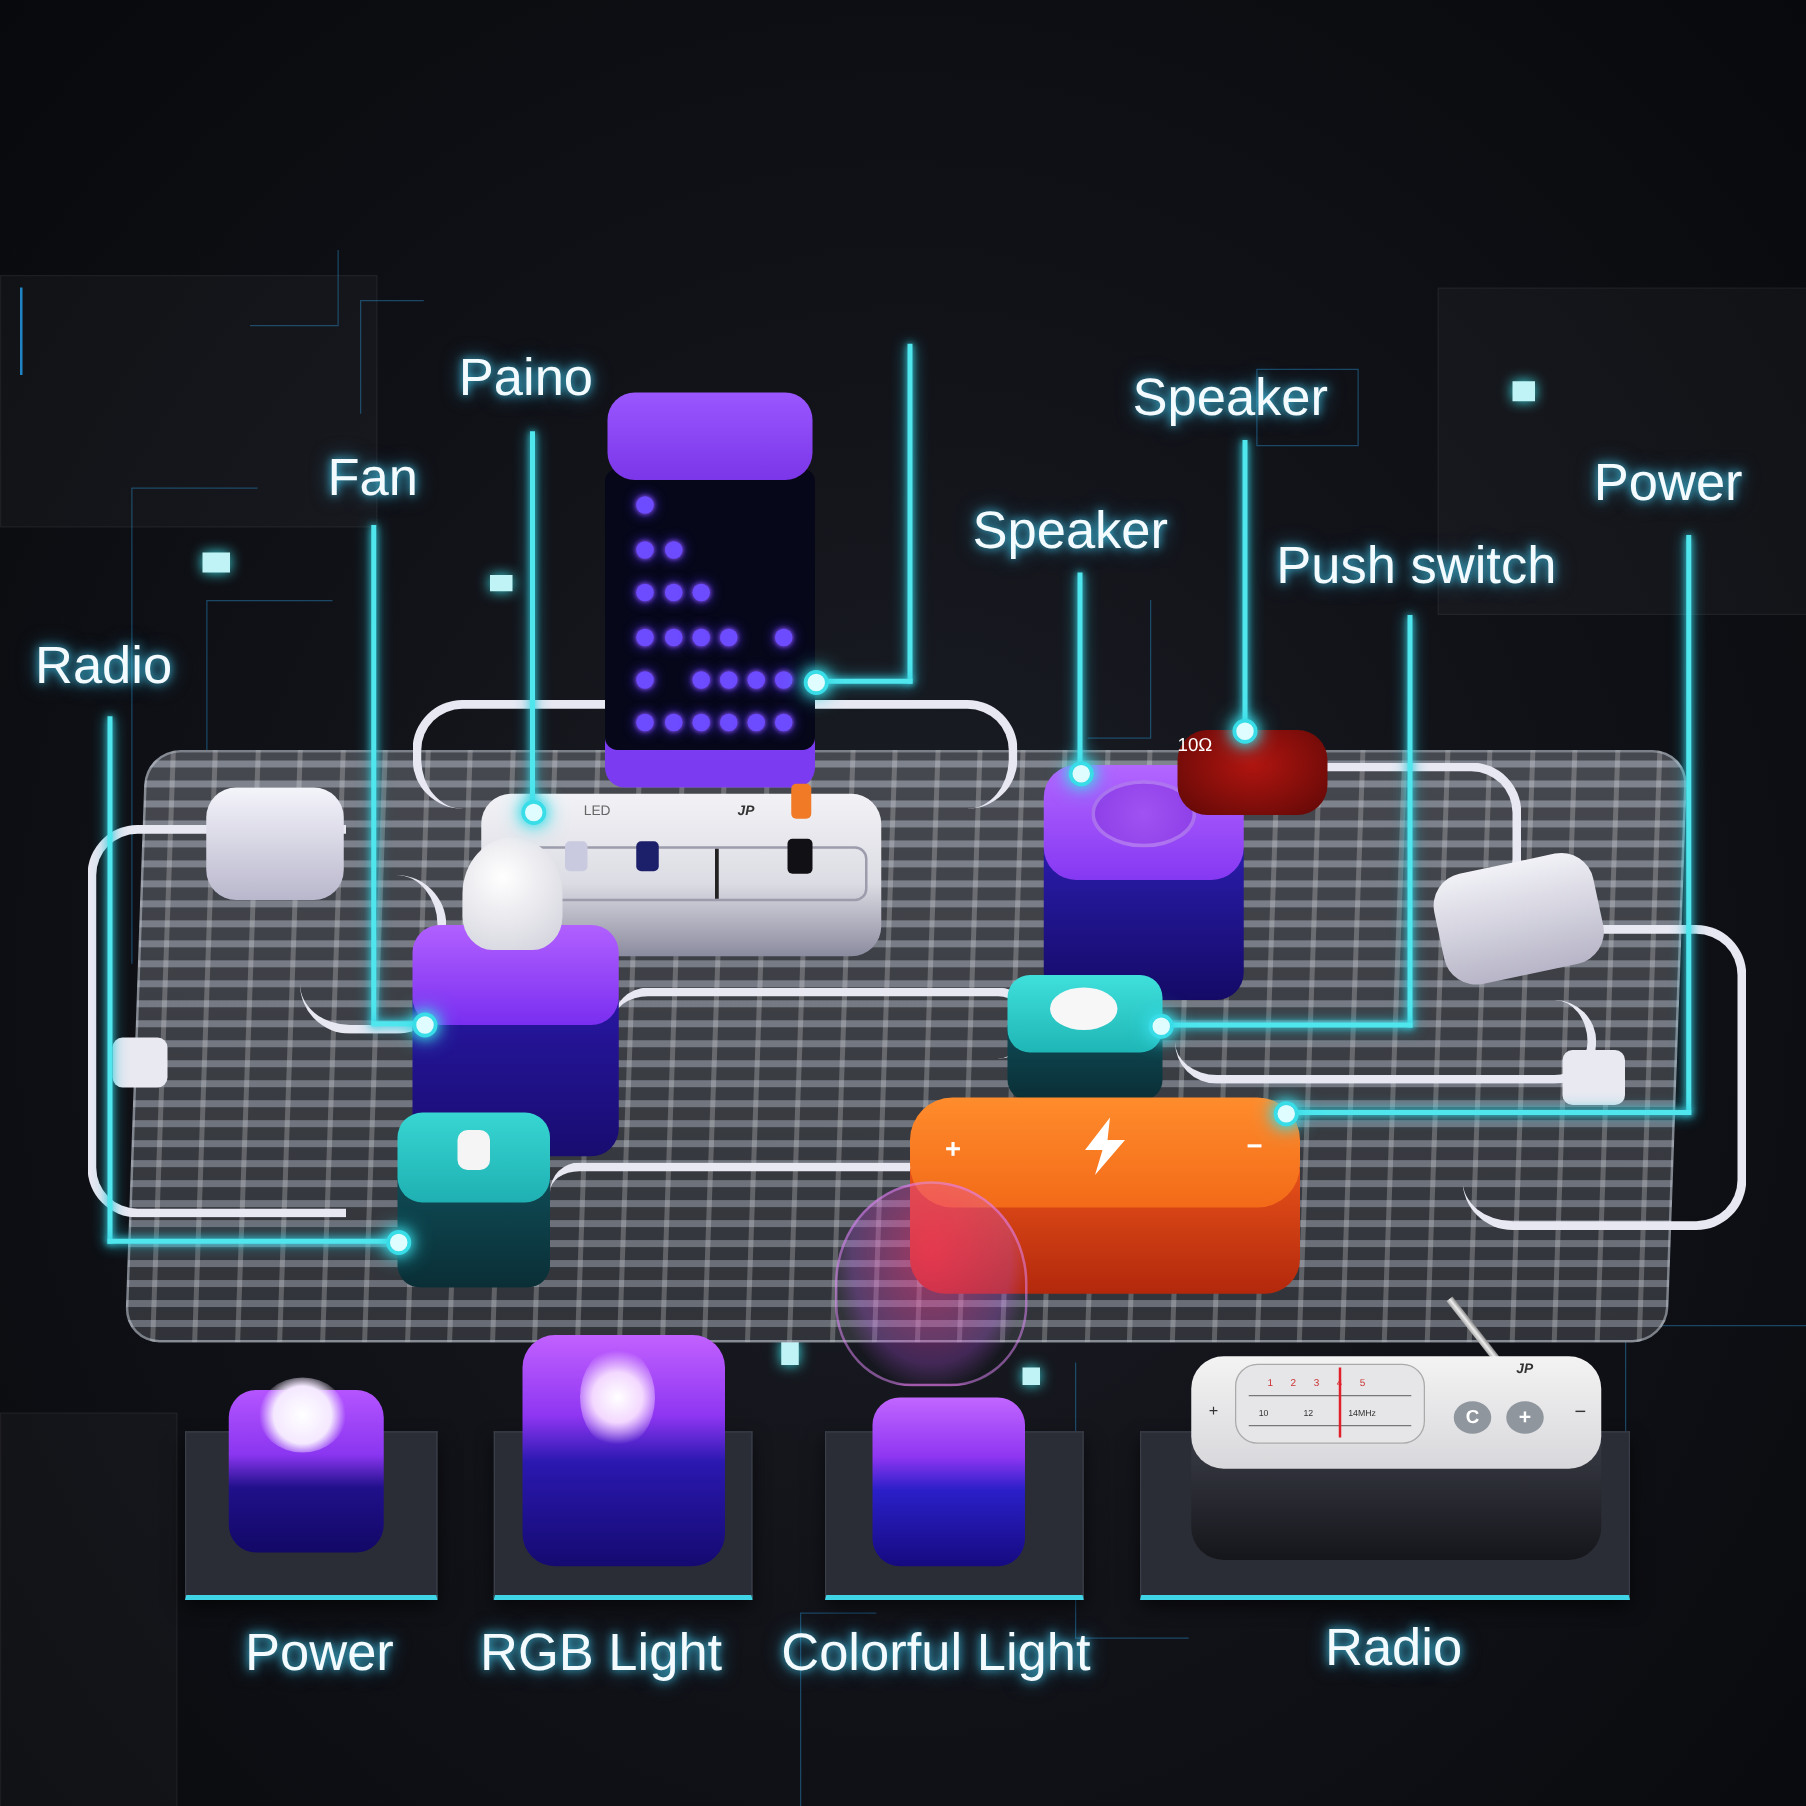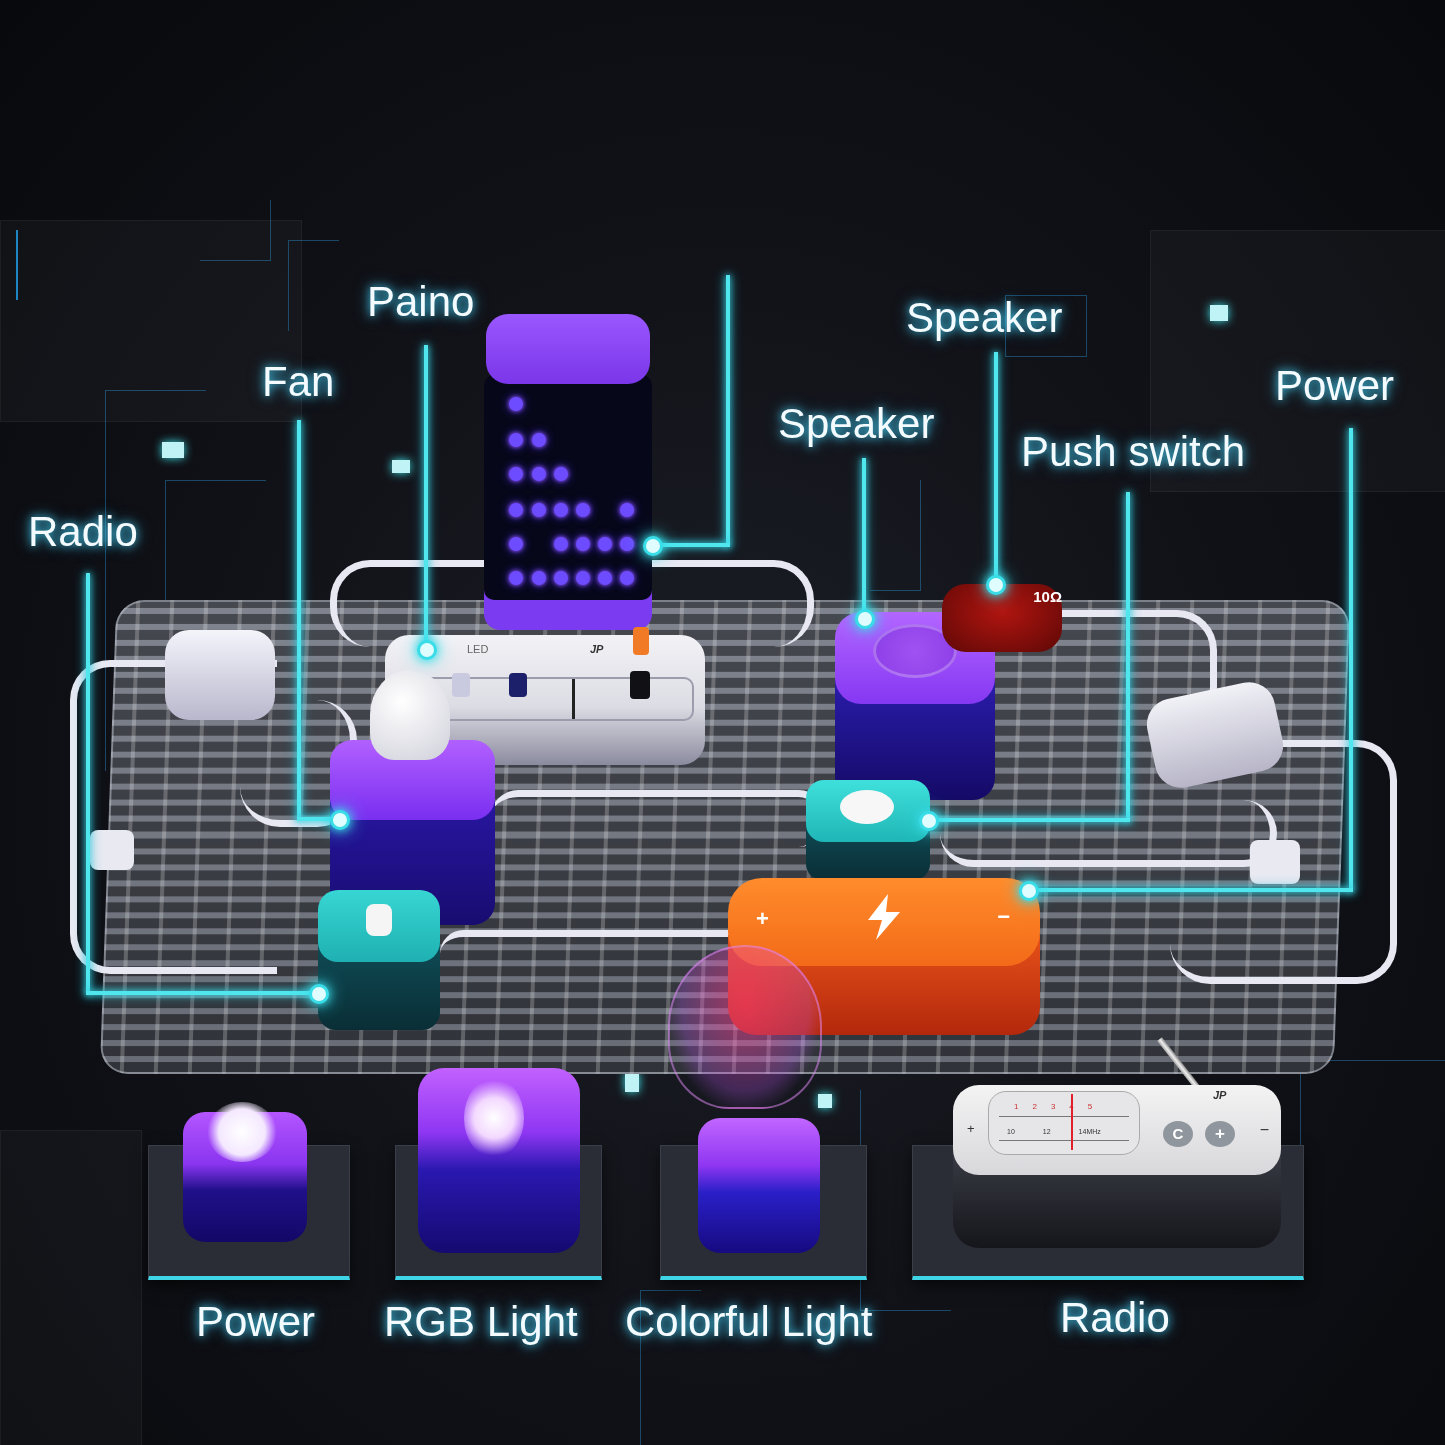--- a/index.html
+++ b/index.html
@@ -118,21 +118,21 @@
   <div class="mod" style="left:318px;top:890px;width:122px;height:72px;background:linear-gradient(180deg,#37d6d3,#1fb0b2);border-radius:20px;">
     <div style="position:absolute;left:48px;top:14px;width:26px;height:32px;background:#f5f5f5;border-radius:8px;"></div>
   </div>
 
   <div class="mod" style="left:835px;top:680px;width:160px;height:120px;background:linear-gradient(180deg,#2a1caa,#140a66);border-radius:0 0 22px 22px;"></div>
   <div class="mod" style="left:835px;top:612px;width:160px;height:92px;background:linear-gradient(180deg,#b366ff,#8538f2);border-radius:26px;">
     <div style="position:absolute;left:38px;top:12px;width:84px;height:54px;border-radius:50%;background:radial-gradient(circle,#a152f2 0%,#8a3ce6 100%);box-shadow:inset 0 0 0 3px rgba(255,255,255,0.25);"></div>
   </div>
 
   <div class="mod" style="left:942px;top:584px;width:120px;height:68px;background:radial-gradient(ellipse at 50% 40%,#b11510,#5e0806);border-radius:24px;">
-    <span style="position:absolute;left:0;right:0;top:4px;text-align:right;color:#fff;font-weight:700;font-size:15px;">10Ω</span>
+    <span style="position:absolute;left:0;right:0;top:4px;text-align:left;color:#fff;font-weight:400;font-size:15px;">10Ω</span>
   </div>
 
   <div class="mod" style="left:806px;top:820px;width:124px;height:60px;background:linear-gradient(180deg,#0f4c56,#0a2e36);border-radius:0 0 16px 16px;"></div>
   <div class="mod" style="left:806px;top:780px;width:124px;height:62px;background:linear-gradient(180deg,#3fe0dc,#1fb6b6);border-radius:18px;">
     <div style="position:absolute;left:34px;top:10px;width:54px;height:34px;background:#f7f7f7;border-radius:50%;"></div>
   </div>
 
   <div class="mod" style="left:728px;top:935px;width:312px;height:100px;background:linear-gradient(180deg,#e6511a,#b3280c);border-radius:0 0 28px 28px;"></div>
   <div class="mod" style="left:728px;top:878px;width:312px;height:88px;background:linear-gradient(180deg,#ff8c2c,#f36a18);border-radius:34px;">
     <span style="position:absolute;left:28px;top:28px;color:#fff;font-size:22px;font-weight:700;">+</span>

